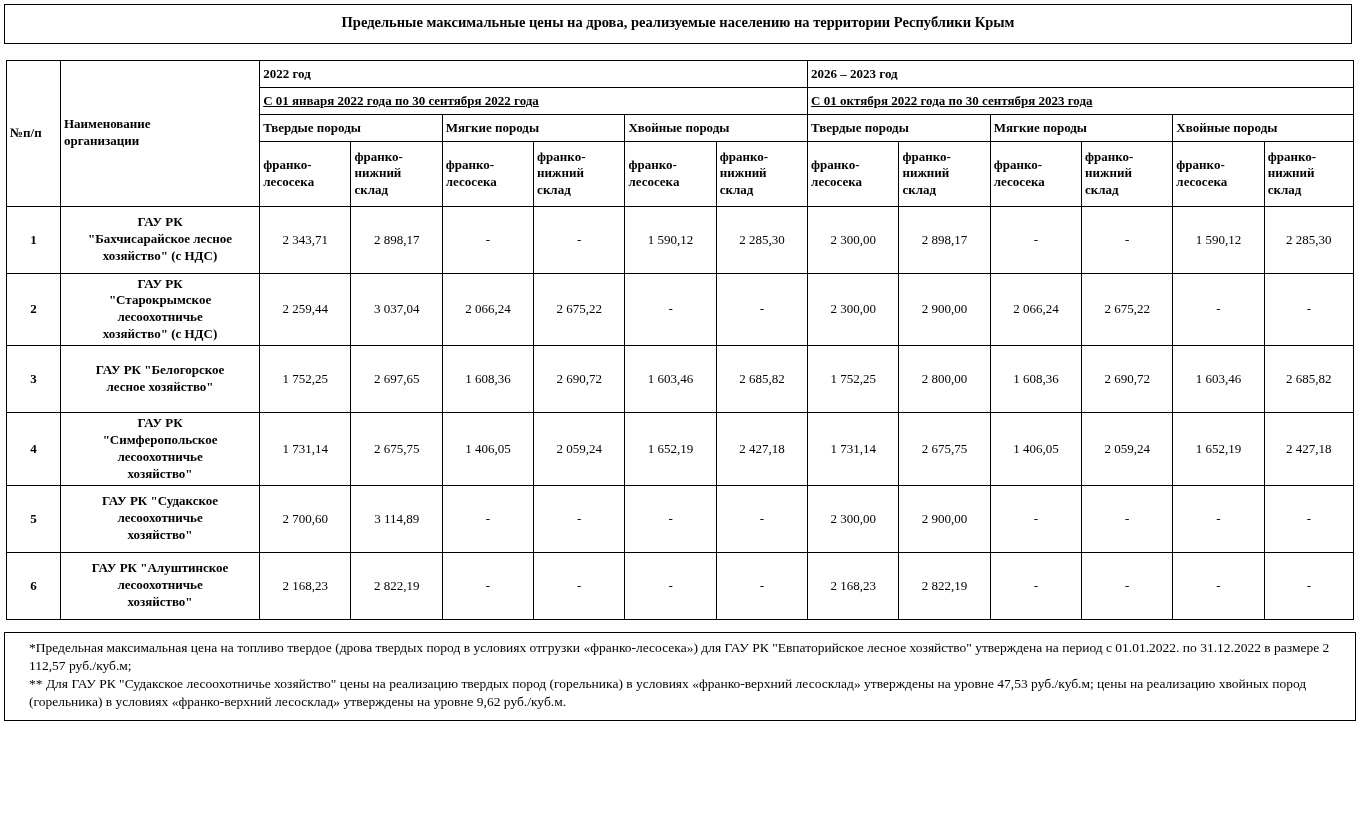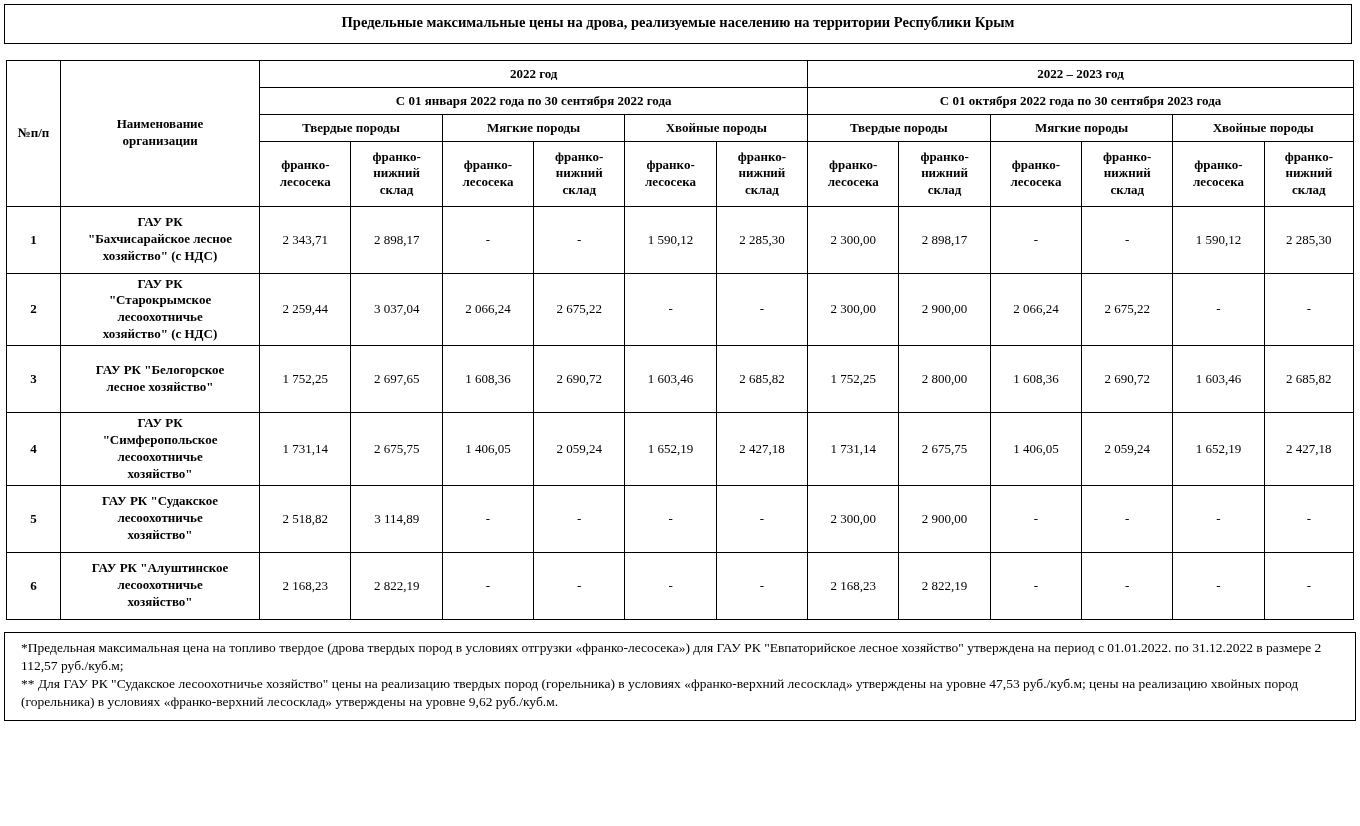--- a/index.html
+++ b/index.html
@@ -44,32 +44,33 @@
     width: 1348px;
     table-layout: fixed;
   }
   table.main th, table.main td {
     border: 1px solid #000;
     vertical-align: middle;
     padding: 2px 3px;
     font-size: 13px;
   }
   table.main th {
-    text-align: center;
+    text-align: left;
     font-weight: bold;
   }
   th.grp-year {
     font-size: 14px;
     font-weight: bold;
     height: 22px;
   }
   th.grp-period {
     font-size: 13.5px;
     font-weight: normal;
     height: 22px;
+    text-decoration: underline;
   }
   th.grp-species {
     font-size: 13px;
     font-weight: normal;
     height: 22px;
   }
   th.grp-franco {
     font-size: 12.5px;
     font-weight: normal;
     line-height: 1.25;
@@ -99,21 +100,21 @@
     font-size: 13.5px;
   }
   tr.data-row td {
     height: 62px;
   }
 
   
   .notes-box {
     margin: 12px 4px 0 4px;
     border: 1px solid #000;
-    padding: 6px 8px 8px 16px;
+    padding: 6px 8px 8px 24px;
     box-sizing: border-box;
   }
   .note {
     font-size: 13.5px;
     line-height: 1.35;
     text-align: left;
   }
 </style>
 </head>
 <body>
@@ -143,21 +144,21 @@
         <col style="width:86px">
       </colgroup>
       <thead>
         <tr>
           <th class="col-num" rowspan="4">№п/п</th>
           <th class="col-org" rowspan="4">
             <div>Наименование</div>
             <div>организации</div>
           </th>
           <th class="grp-year" colspan="6">2022 год</th>
-          <th class="grp-year" colspan="6">2022 – 2023 год</th>
+          <th class="grp-year" colspan="6">2026 – 2023 год</th>
         </tr>
         <tr>
           <th class="grp-period" colspan="6">С 01 января 2022 года по 30 сентября 2022 года</th>
           <th class="grp-period" colspan="6">С 01 октября 2022 года по 30 сентября 2023 года</th>
         </tr>
         <tr>
           <th class="grp-species" colspan="2">Твердые породы</th>
           <th class="grp-species" colspan="2">Мягкие породы</th>
           <th class="grp-species" colspan="2">Хвойные породы</th>
           <th class="grp-species" colspan="2">Твердые породы</th>
@@ -303,21 +304,21 @@
           <td class="cell-val">1 652,19</td>
           <td class="cell-val">2 427,18</td>
         </tr>
         <tr class="data-row">
           <td class="cell-num">5</td>
           <td class="cell-org">
             <div>ГАУ РК "Судакское</div>
             <div>лесоохотничье</div>
             <div>хозяйство"</div>
           </td>
-          <td class="cell-val">2 518,82</td>
+          <td class="cell-val">2 700,60</td>
           <td class="cell-val">3 114,89</td>
           <td class="cell-val">-</td>
           <td class="cell-val">-</td>
           <td class="cell-val">-</td>
           <td class="cell-val">-</td>
           <td class="cell-val">2 300,00</td>
           <td class="cell-val">2 900,00</td>
           <td class="cell-val">-</td>
           <td class="cell-val">-</td>
           <td class="cell-val">-</td>

